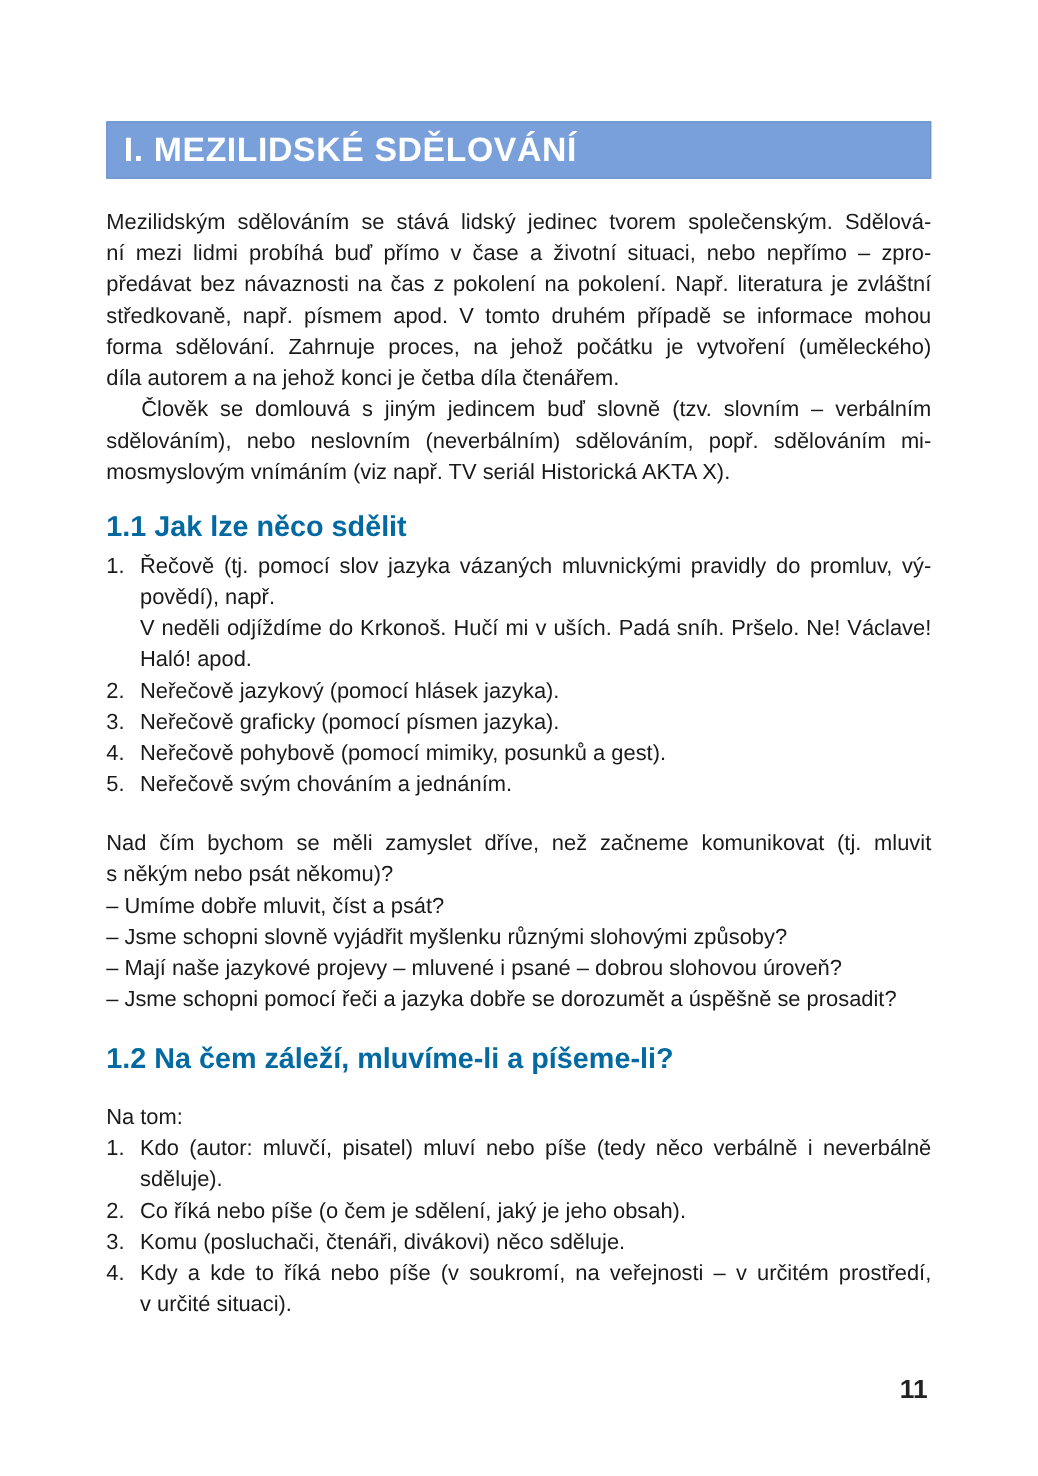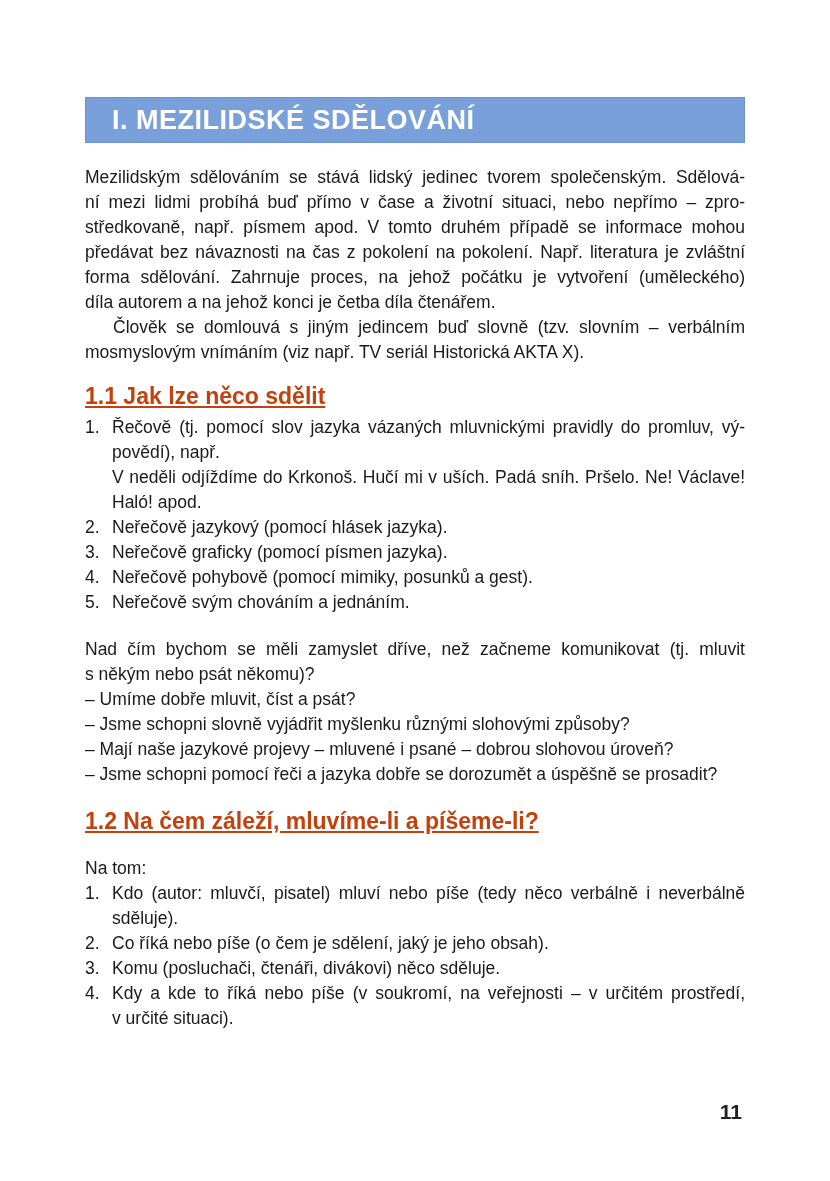--- a/index.html
+++ b/index.html
@@ -25,34 +25,33 @@
     border:1px solid #6d92c9;
     box-sizing:border-box;
     display:flex;
     align-items:center;
   }
   .bar .bar-title{
     color:#ffffff;
     font-weight:bold;
     font-size:27px;
     letter-spacing:0.5px;
-    padding-left:26px;
+    padding-left:13px;
     white-space:nowrap;
   }
   .body-text{font-size:17.5px;line-height:25px;}
   .ln{min-height:25px;}
   .jl{text-align:justify;text-align-last:justify;}
   .fi{text-indent:28px;}
   .p1{margin-top:22px;}
   .h-sec{
     font-size:23px;
     font-weight:bold;
-    color:#c2410c;
+    color:#0369a1;
     line-height:30px;
-    text-decoration:underline;
   }
   .h11{margin-top:16px;margin-bottom:4px;}
   .h12{margin-top:18px;line-height:32px;margin-bottom:19px;}
   .li{display:flex;}
   .li .num{width:27px;flex:0 0 27px;}
   .li .itxt{flex:1;min-width:0;}
   .gap-top{margin-top:22px;}
   .page-number{
     position:absolute;
     top:1100px;
@@ -71,28 +70,29 @@
 
     <div class="bar">
       <span class="bar-title">I. MEZILIDSKÉ SDĚLOVÁNÍ</span>
     </div>
 
     <div class="body-text">
 
       <div class="p1">
         <div class="ln jl">Mezilidským sdělováním se stává lidský jedinec tvorem společenským. Sdělová-</div>
         <div class="ln jl">ní mezi lidmi probíhá buď přímo v čase a životní situaci, nebo nepřímo – zpro-</div>
+        <div class="ln jl">předávat bez návaznosti na čas z pokolení na pokolení. Např. literatura je zvláštní</div>
         <div class="ln jl">středkovaně, např. písmem apod. V tomto druhém případě se informace mohou</div>
-        <div class="ln jl">předávat bez návaznosti na čas z pokolení na pokolení. Např. literatura je zvláštní</div>
         <div class="ln jl">forma sdělování. Zahrnuje proces, na jehož počátku je vytvoření (uměleckého)</div>
         <div class="ln">díla autorem a na jehož konci je četba díla čtenářem.</div>
       </div>
 
       <div>
         <div class="ln jl fi">Člověk se domlouvá s jiným jedincem buď slovně (tzv. slovním – verbálním</div>
+        <div class="ln jl">sdělováním), nebo neslovním (neverbálním) sdělováním, popř. sdělováním mi-</div>
         <div class="ln">mosmyslovým vnímáním (viz např. TV seriál Historická AKTA X).</div>
       </div>
 
       <div class="h-sec h11">1.1 Jak lze něco sdělit</div>
 
       <div>
         <div class="li">
           <div class="num">1.</div>
           <div class="itxt">
             <div class="ln jl">Řečově (tj. pomocí slov jazyka vázaných mluvnickými pravidly do promluv, vý-</div>

